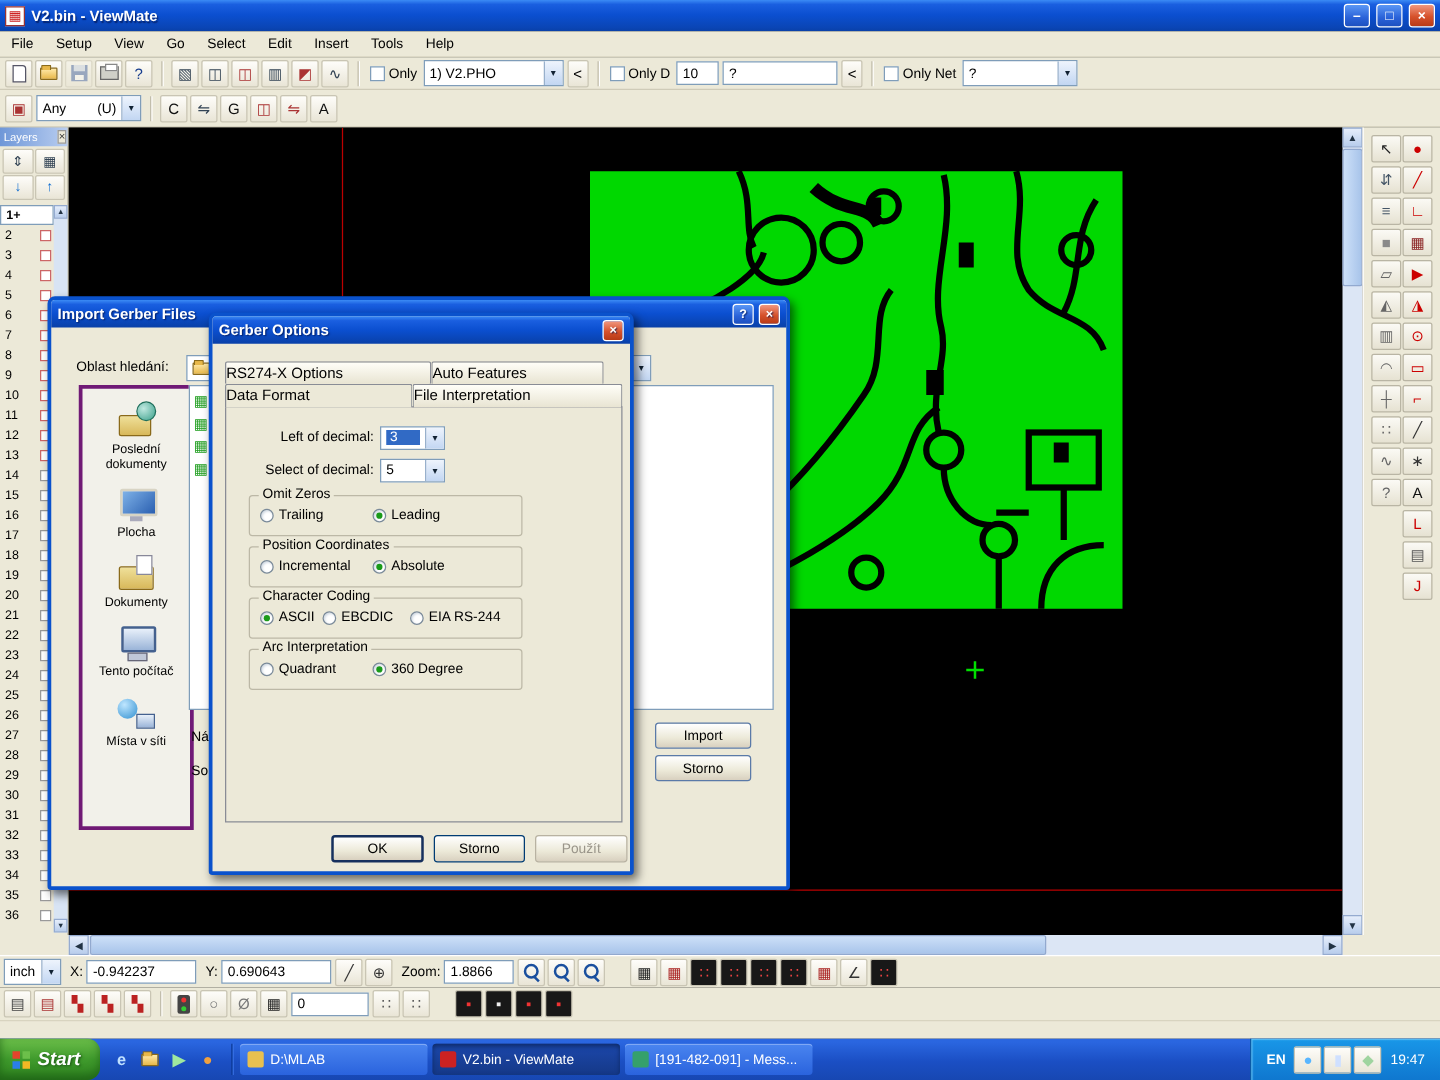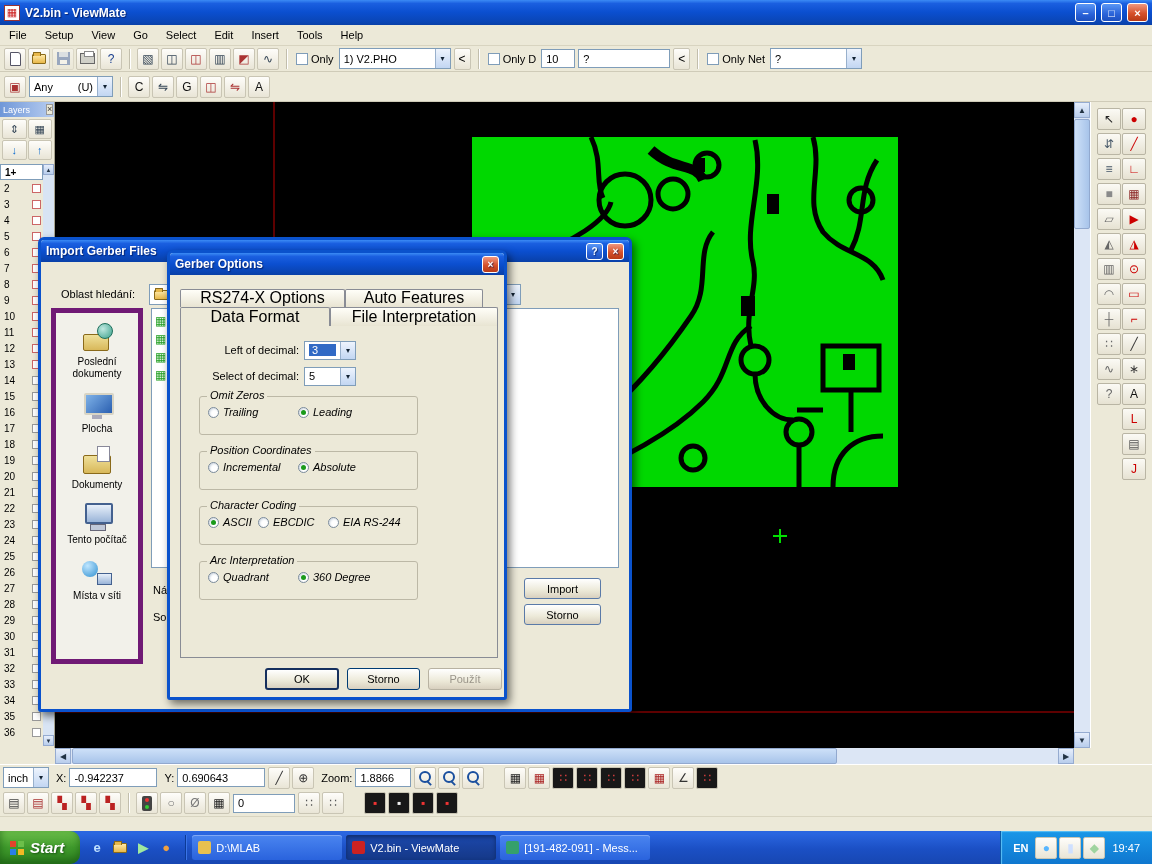--- a/index.html
+++ b/index.html
@@ -158,48 +158,48 @@
     background:linear-gradient(180deg,#3b8bf5 0%,#1a5fe0 16%,#0b4fd0 50%,#0940a8 100%);
     border-radius:3px 3px 0 0;display:flex;align-items:center;gap:4px;padding:0 5px;
     color:#fff;font-weight:bold;font-size:12px;text-shadow:1px 1px 1px rgba(0,20,80,.7);}
   .dlg-title .spacer{flex:1;}
   #import-dialog{left:38px;top:237px;width:594px;height:475px;z-index:20;padding-left:20px;}
   #gerber-dialog{left:167px;top:250px;width:340px;height:450px;z-index:30;}
 
   
   .tabs{position:absolute;left:10px;top:36px;width:318px;z-index:2;}
   .tabrow{display:flex;}
-  .tab{height:18px;line-height:16px;text-align:center;background:linear-gradient(#fffef8,#e8e4d2);
-    border:1px solid #898c95;border-bottom:none;border-radius:2px 2px 0 0;font-size:16px;}
+  .tab{height:18px;line-height:16px;background:linear-gradient(#fffef8,#e8e4d2);
+    border:1px solid #898c95;border-bottom:none;border-radius:2px 2px 0 0;font-size:12px;}
   .tabrow.r2 .tab{height:19px;line-height:17px;}
   .tab.active{background:#ece9d8;position:relative;z-index:3;height:20px;margin-bottom:-1px;}
   .gpanel{position:absolute;left:10px;top:72px;width:318px;height:333px;border:1px solid #898c95;
     background:#ece9d8;}
   .dec{position:absolute;height:20px;display:flex;align-items:center;}
   .declabel{width:110px;text-align:right;}
   .combo.small{width:52px;height:19px;margin-left:5px;}
   .hl{background:#316ac5;color:#fff;padding:0 3px;}
   #gerber-groups{position:absolute;left:18px;top:70px;width:219px;}
-  .groupbox{position:relative;height:39px;margin-bottom:16px;border:1px solid #bcb8a6;border-radius:3px;font-style:italic;}
+  .groupbox{position:relative;height:33px;margin-bottom:8px;border:1px solid #bcb8a6;border-radius:3px;}
   .gcap{position:absolute;top:-8px;left:7px;background:#ece9d8;padding:0 3px;font-size:11px;}
   .gopts{position:absolute;left:8px;top:9px;right:2px;display:flex;align-items:flex-start;}
   .ropt{display:inline-flex;align-items:center;gap:4px;flex:0 0 auto;}
   .radio{width:11px;height:11px;border-radius:50%;background:#fff;border:1px solid #7a8a99;
     box-shadow:inset 1px 1px 2px #cfd8e2;position:relative;flex:0 0 auto;}
   .radio.on::after{content:'';position:absolute;left:2px;top:2px;width:5px;height:5px;border-radius:50%;
     background:#1a9a1a;}
   .btn{position:absolute;height:22px;border:1px solid #003c74;border-radius:3px;
     background:linear-gradient(#fff,#ece9d8 60%,#d8d0bf);display:flex;align-items:center;
     justify-content:center;font-size:11px;}
   .btn.def{border:2px solid #16305e;}
   .btn.disabled{color:#9a958a;border-color:#b8b2a2;}
 
   
-  .places{position:absolute;left:10px;top:68px;width:92px;height:356px;background:#f2f1ea;
-    border:5px solid #701a75;display:flex;flex-direction:column;align-items:center;
+  .places{position:absolute;left:22px;top:68px;width:92px;height:356px;background:#f2f1ea;
+    border:3px solid #701a75;display:flex;flex-direction:column;align-items:center;
     padding-top:10px;gap:11px;overflow:hidden;}
   .place{display:flex;flex-direction:column;align-items:center;width:86px;}
   .plabel{font-size:10px;text-align:center;line-height:1.15;margin-top:3px;}
   .pi{display:block;position:relative;width:34px;height:30px;}
   .recent-documents-icon::before{content:'';position:absolute;left:3px;bottom:2px;width:24px;height:15px;
     background:linear-gradient(#efe09a,#d8b85a);border:1px solid #8a6a1a;border-radius:2px;}
   .recent-documents-icon::after{content:'';position:absolute;right:1px;top:0;width:14px;height:14px;
     border-radius:50%;background:radial-gradient(circle at 35% 35%,#bfe8e0,#3aa08a);border:1px solid #1f6f5c;}
   .desktop-icon::before{content:'';position:absolute;left:4px;top:3px;width:26px;height:18px;
     background:linear-gradient(135deg,#7fb2e8,#2a5fb0);border:2px solid #d8d4c4;border-radius:2px;}

